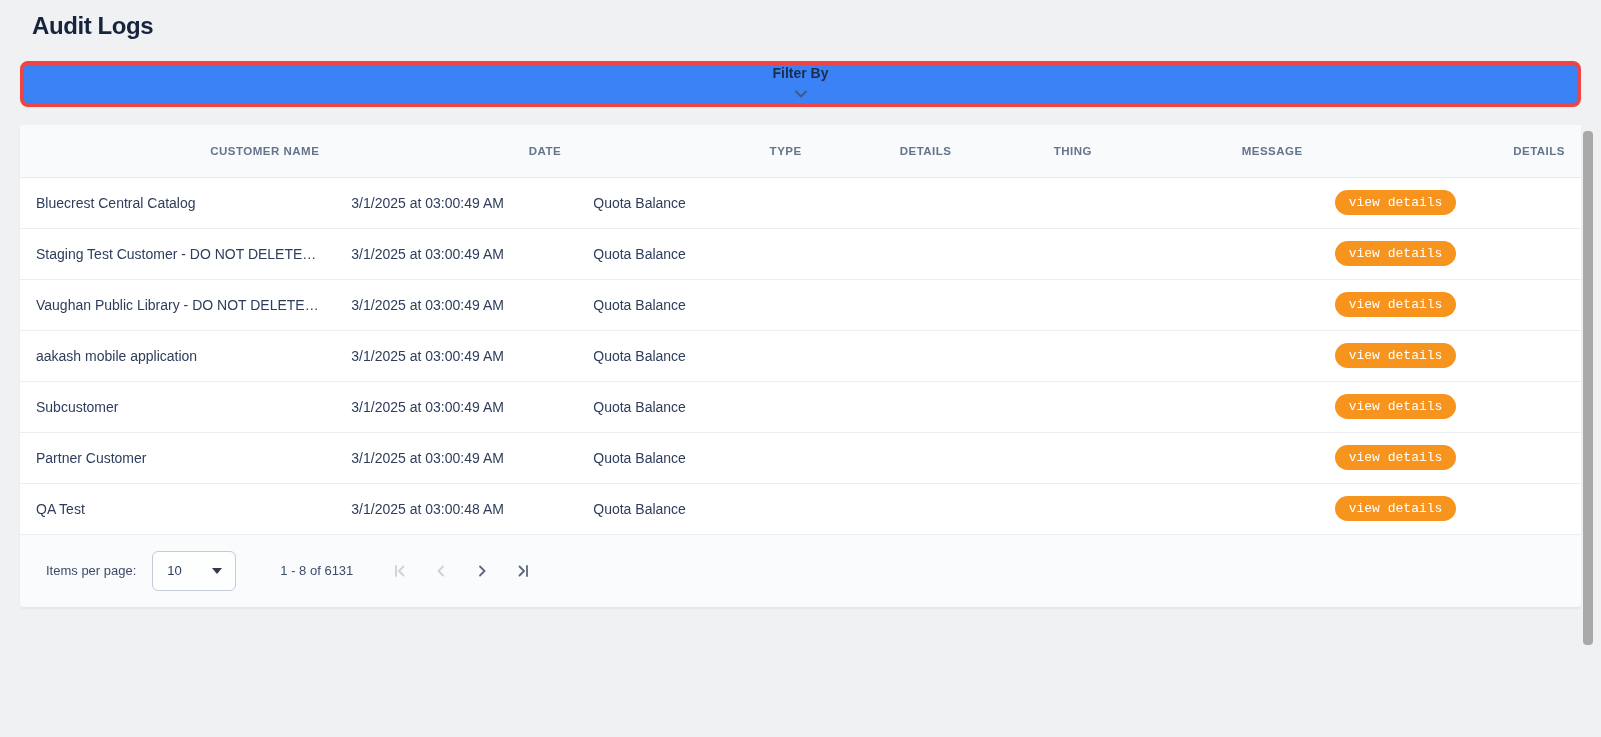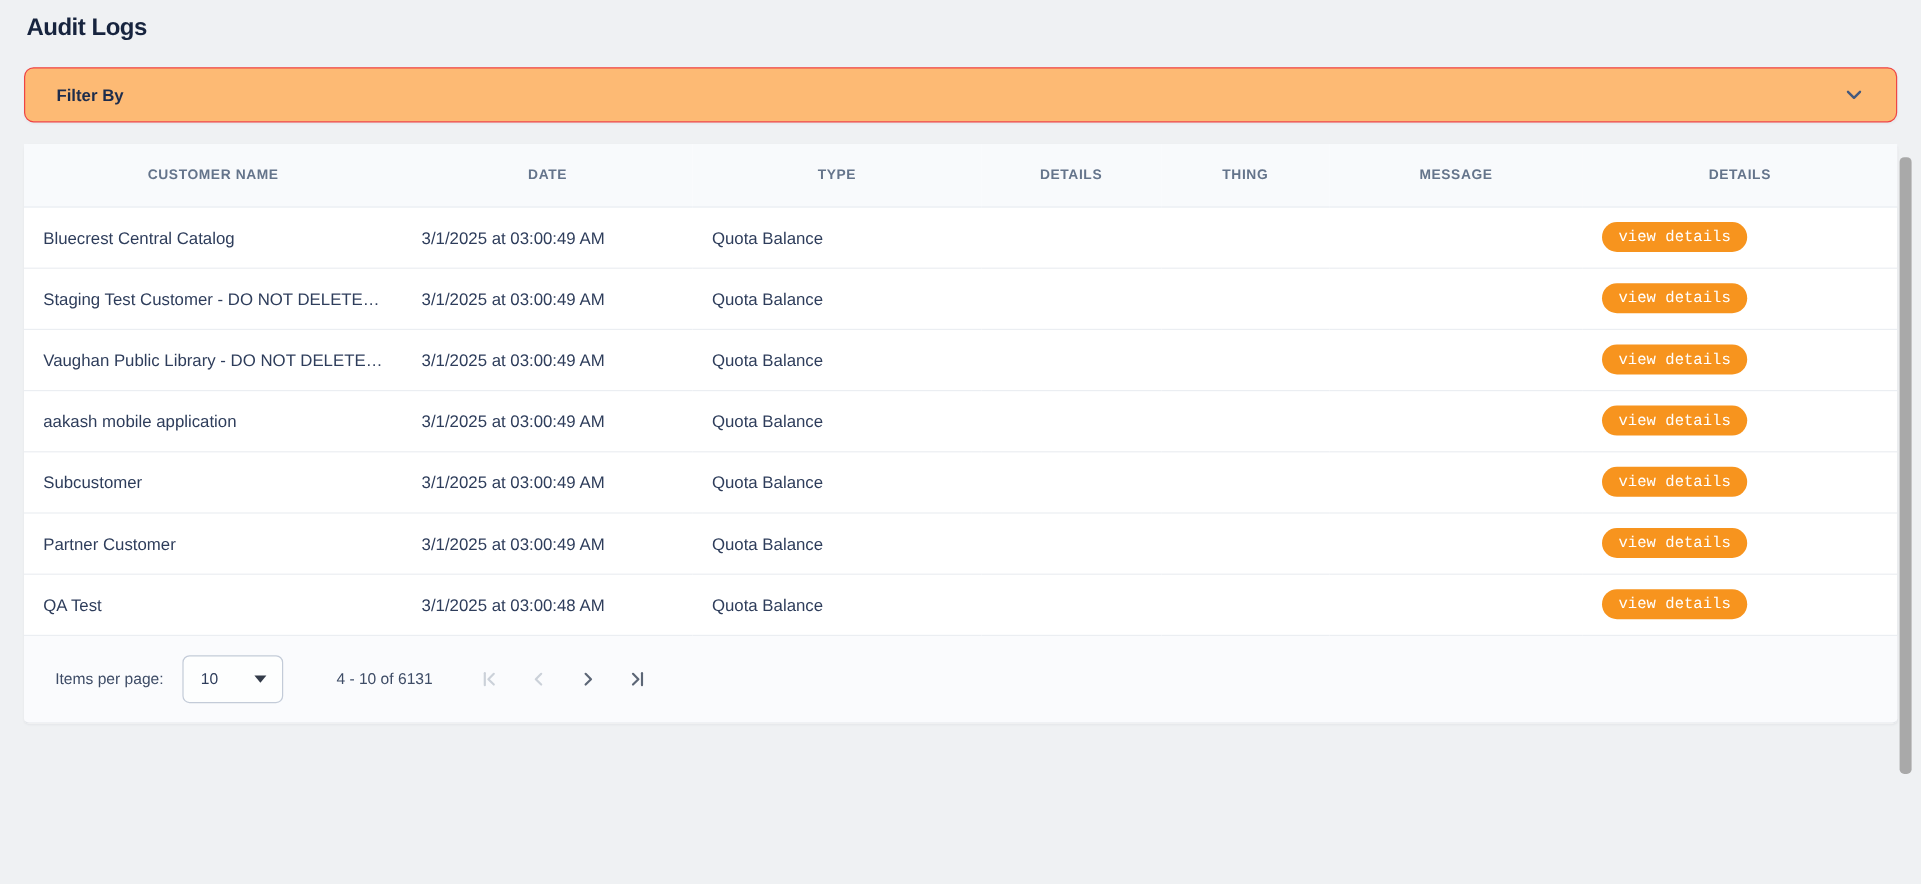--- a/index.html
+++ b/index.html
@@ -6,53 +6,54 @@
   html, body { width: 1601px; height: 737px; }
   body {
     font-family: "Liberation Sans", "DejaVu Sans", sans-serif;
     background: #EFF1F3;
     position: relative;
     overflow: hidden;
   }
   .page { padding: 10px 20px 0 20px; }
 
   .page-title {
-    font-size: 20px;
+    font-size: 24px;
     font-weight: bold;
     color: #17243E;
     letter-spacing: -0.4px;
-    margin: 2px 0 21px 2px;
+    margin: 2px 0 21px 12px;
   }
 
   .filter-bar {
     height: 46px;
-    background: #fdba74;
-    border: 1px solid #ef4444;
+    background: #3b82f6;
+    border: 4px solid #ef4444;
     border-radius: 8px;
     display: flex;
     align-items: center;
     justify-content: space-between;
     padding: 0 26px;
     box-shadow: 0 1px 2px rgba(16,24,40,0.04);
     margin-bottom: 18px;
     cursor: pointer;
+    flex-direction: column;
   }
   .filter-label { font-size: 14px; font-weight: bold; color: #1D2C4C; }
 
   .card {
     background: #FFFFFF;
     border-radius: 4px;
     box-shadow: 0 1px 2px rgba(16,24,40,0.05);
   }
 
   table { width: 100%; border-collapse: collapse; table-layout: fixed; }
   thead th {
     background: #F8FAFC;
     height: 52px;
-    text-align: center;
+    text-align: right;
     padding: 0 16px;
     font-size: 11.5px;
     font-weight: 600;
     letter-spacing: 0.5px;
     color: #64748B;
     border-bottom: 1px solid #E7EBF0;
     white-space: nowrap;
   }
   tbody td {
     height: 51px;
@@ -232,21 +233,21 @@
         </tr>
       </tbody>
     </table>
 
     <div class="table-footer">
       <span>Items per page:</span>
       <div class="select-box">
         <span>10</span>
         <span class="caret-down"></span>
       </div>
-      <span class="range-label">4 - 10 of 6131</span>
+      <span class="range-label">1 - 8 of 6131</span>
       <div class="pager-nav">
         <button class="disabled" aria-label="first page">
           <span style="display:flex;">
             <svg width="18" height="18" viewBox="0 0 18 18" fill="none">
               <path d="M5 4 L5 14" stroke="#CBD1D9" stroke-width="1.8" stroke-linecap="round"></path>
               <path d="M12.5 4.5 L8 9 L12.5 13.5" stroke="#CBD1D9" stroke-width="1.8" stroke-linecap="round" stroke-linejoin="round"></path>
             </svg>
           </span>
         </button>
         <button class="disabled" aria-label="previous page">

